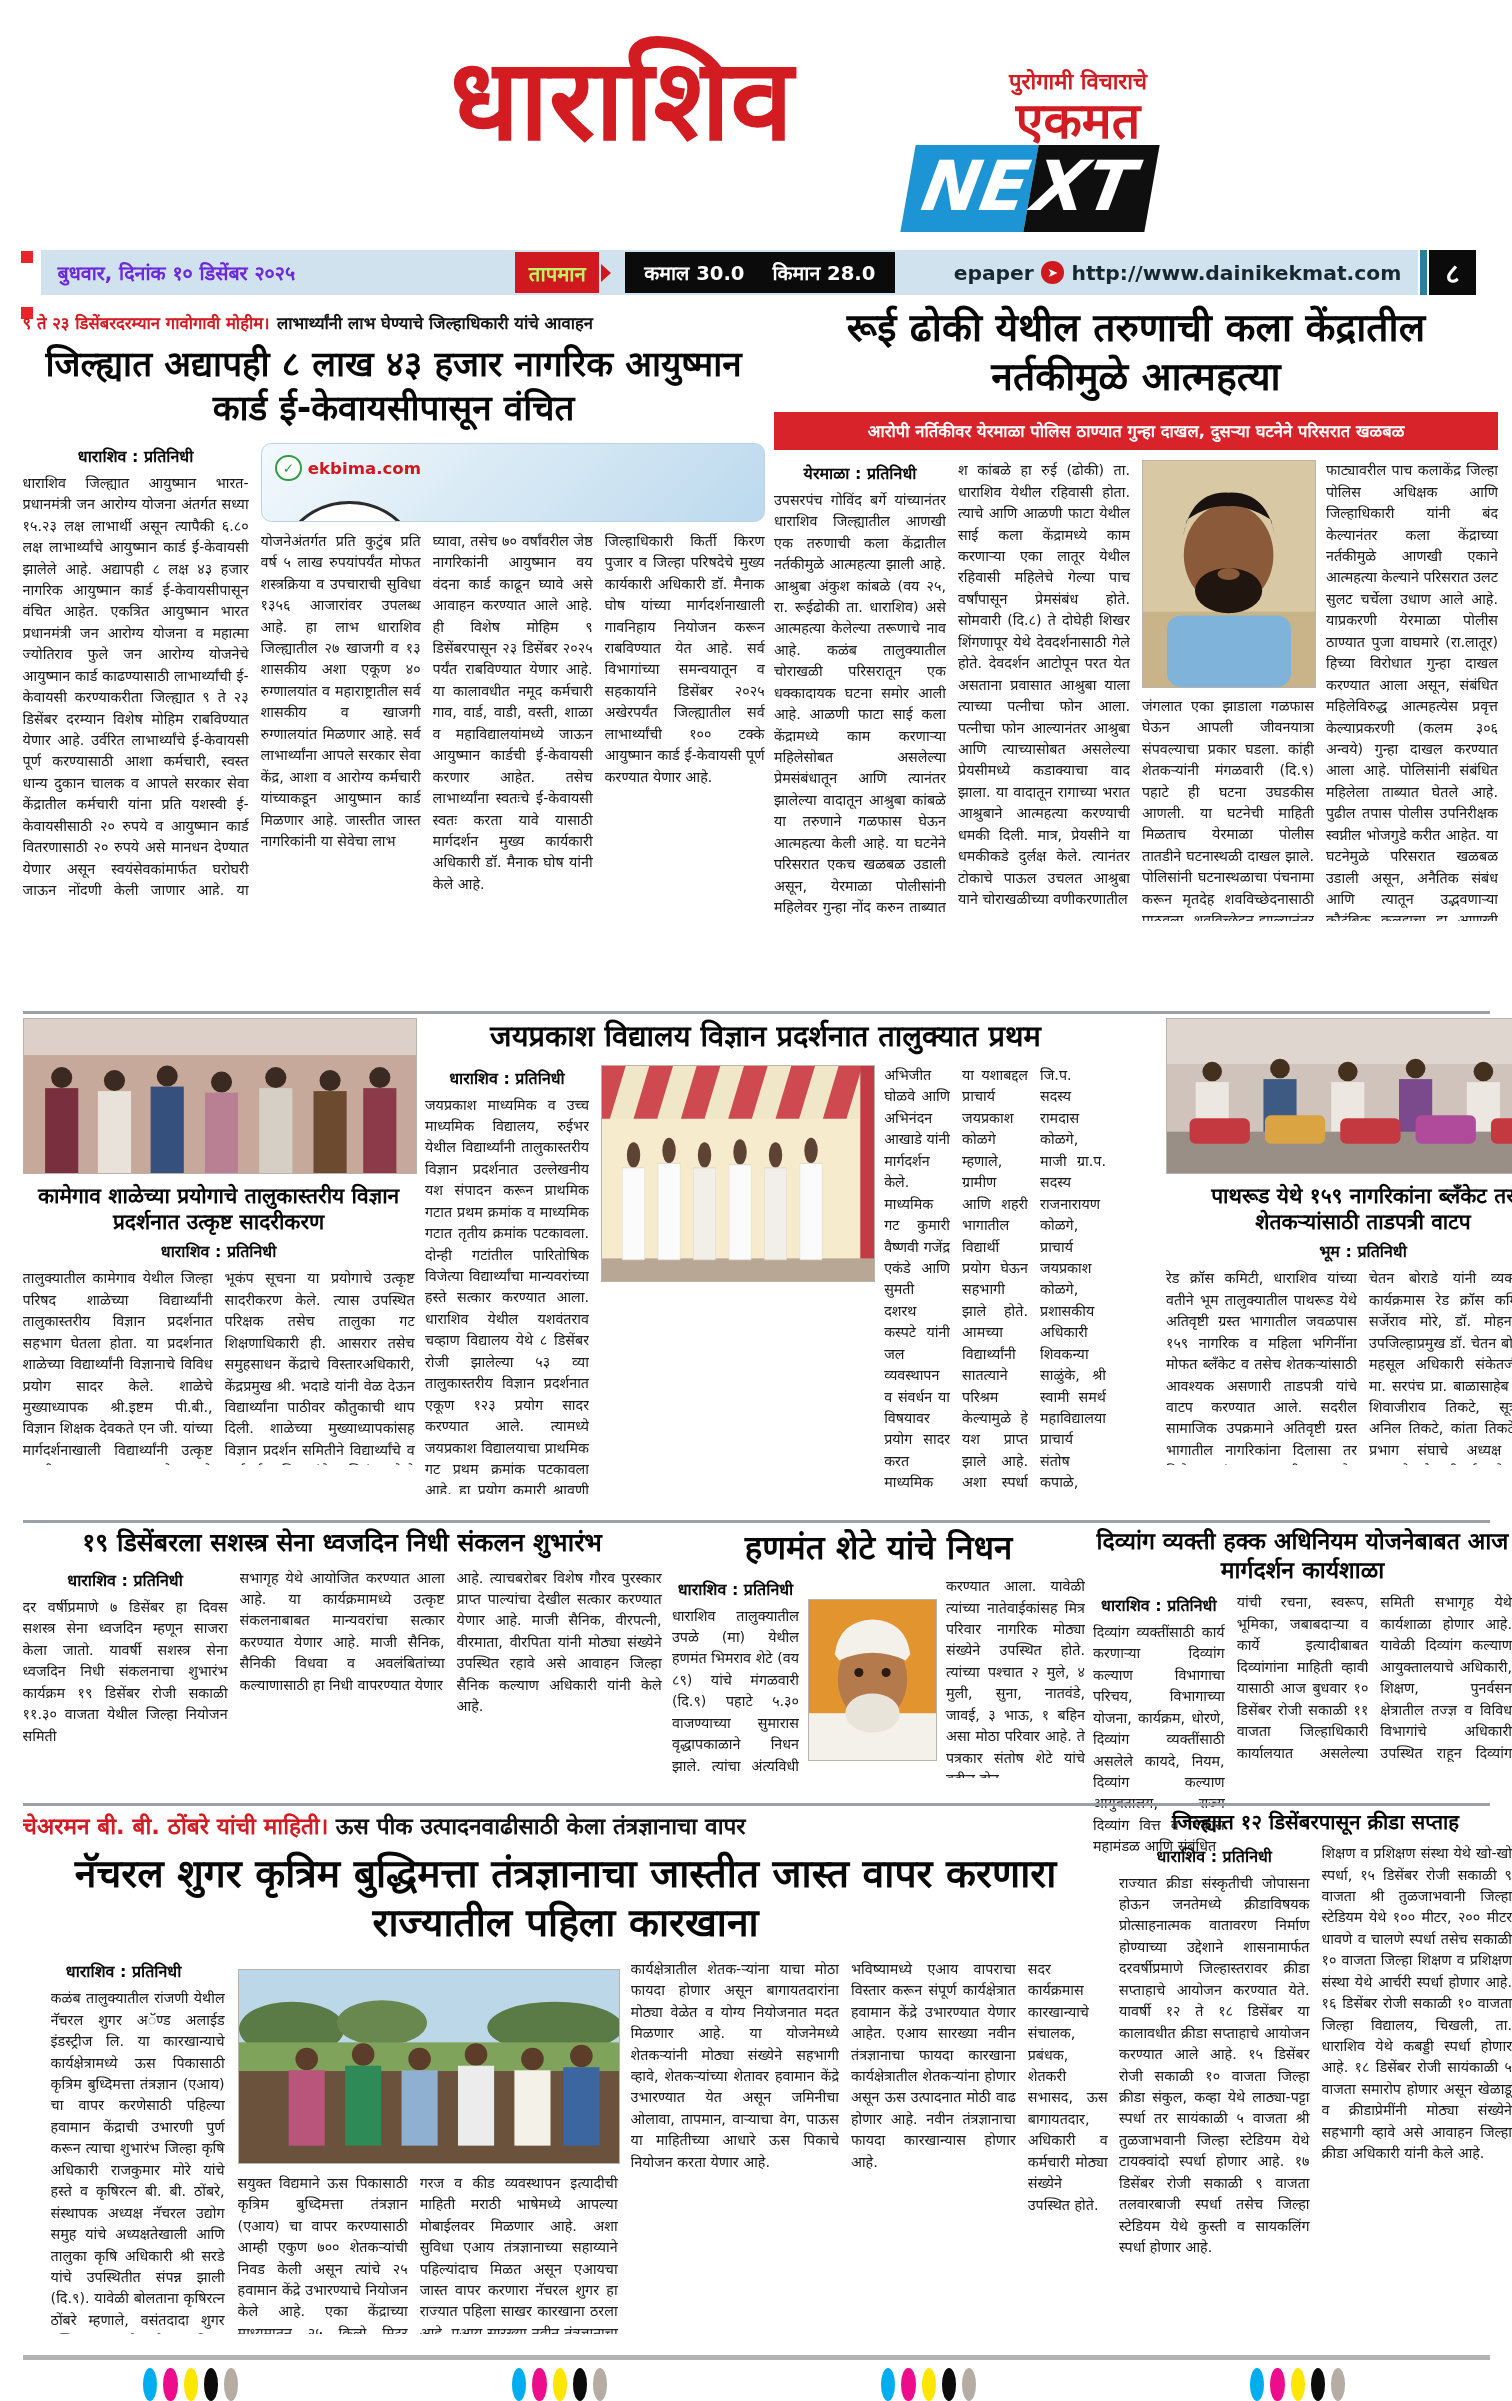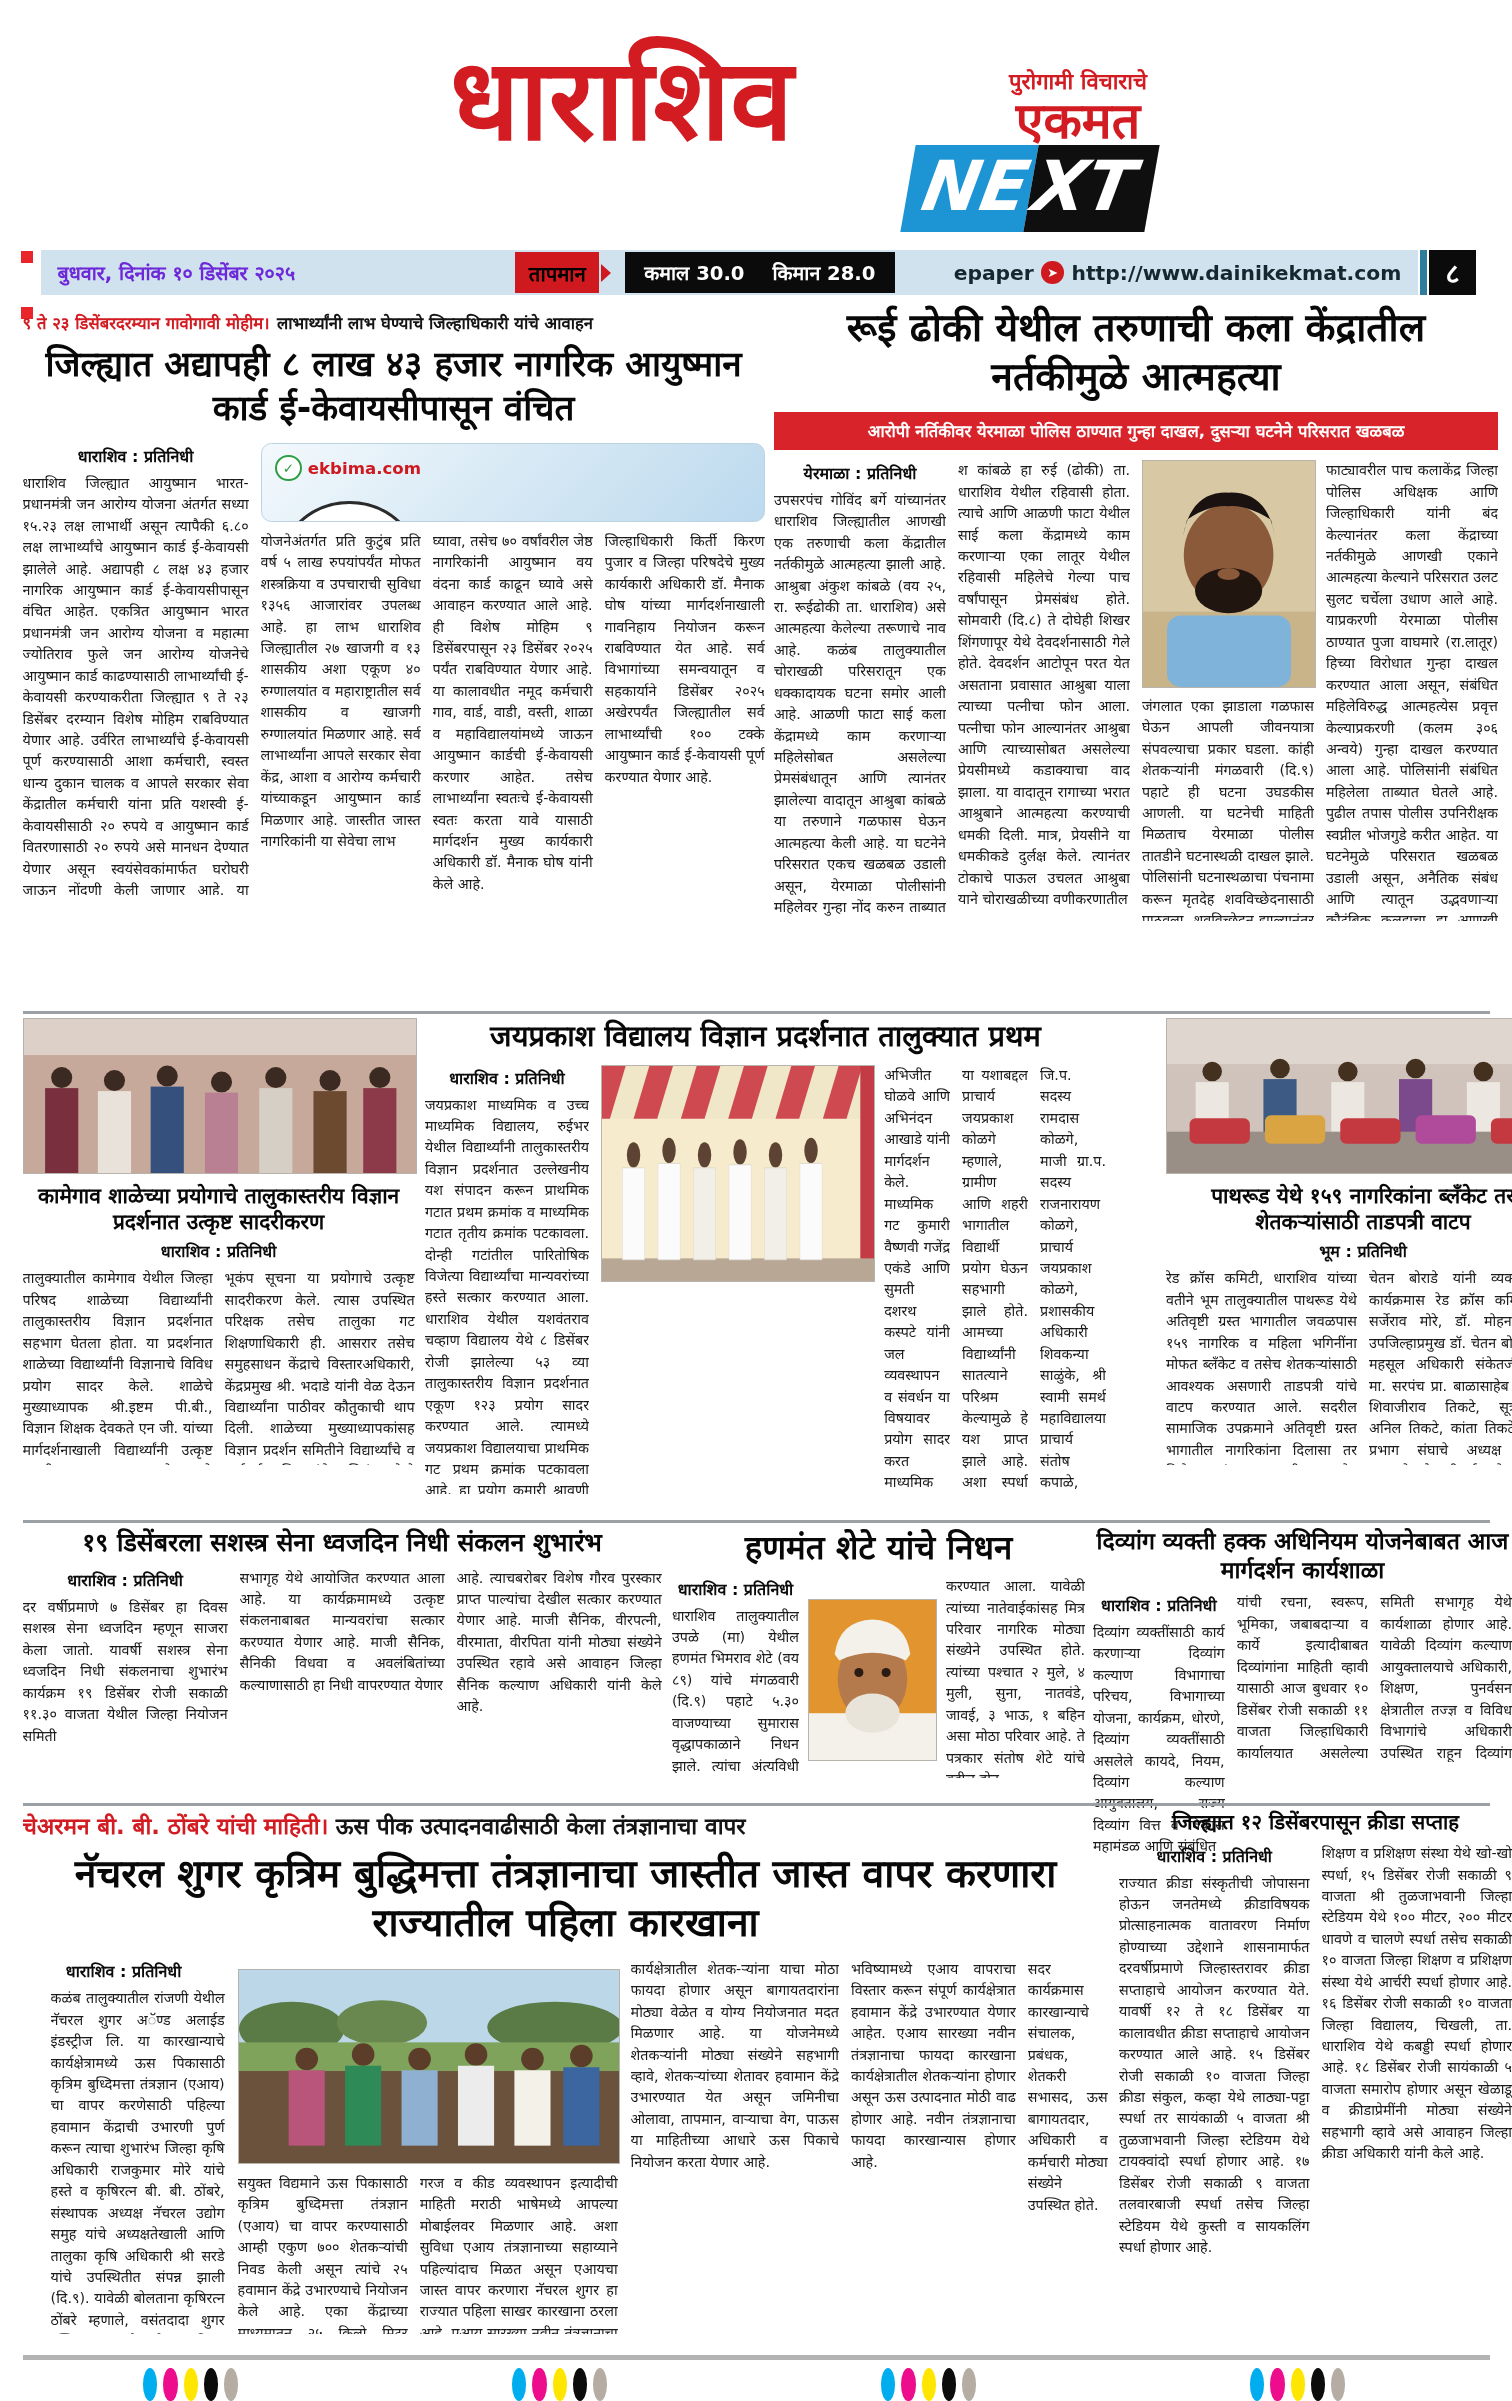--- a/index.html
+++ b/index.html
@@ -14,21 +14,21 @@
   .tag-b{font-size:50px;font-weight:bold;display:block;line-height:1.05;}
   .next-logo{left:908px;top:145px;display:flex;transform:skewX(-10deg);font-style:italic;
              font-weight:bold;font-size:69px;line-height:1.15;}
   .next-ne{background:#1d94d3;color:#fff;padding:1.5px 3px 6px 15px;}
   .next-xt{background:#0f0f0f;color:#fff;padding:1.5px 18px 6px 3px;}
   .regmark{width:12px;height:12px;background:#e8252a;}
   
   .datebar{left:41px;top:250px;width:1377px;height:45px;background:#cfe2ed;display:flex;
            align-items:center;padding:0 16.6px;box-sizing:border-box;gap:13.6px;}
   .d-date{font-size:19.6px;font-weight:bold;color:#6d28d9;flex:1;}
-  .d-temp{background:#d0191f;color:#000000;font-size:20.3px;font-weight:bold;padding:6.8px 13.6px;}
+  .d-temp{background:#d0191f;color:#bef264;font-size:20.3px;font-weight:bold;padding:6.8px 13.6px;}
   .d-arrow{width:0;height:0;border-top:9px solid transparent;border-bottom:9px solid transparent;
            border-left:10.5px solid #d0191f;margin-left:-12px;}
   .d-black{background:#0b0b0b;color:#fff;font-size:19.6px;font-weight:bold;display:flex;gap:28px;
            padding:6.8px 19.6px;}
   .d-epaper{font-size:20.3px;font-weight:bold;color:#17272f;display:flex;align-items:center;gap:7.5px;
             margin-left:45px;}
   .d-icon{width:22.6px;height:22.6px;border-radius:50%;background:#d0191f;color:#fff;display:flex;
           align-items:center;justify-content:center;font-size:12.8px;}
   .tealstrip{left:1420px;top:250px;width:6.8px;height:45px;background:#2f7d9c;}
   .pagebox{left:1429px;top:250px;width:47px;height:45px;background:#0b0b0b;color:#fff;display:flex;

